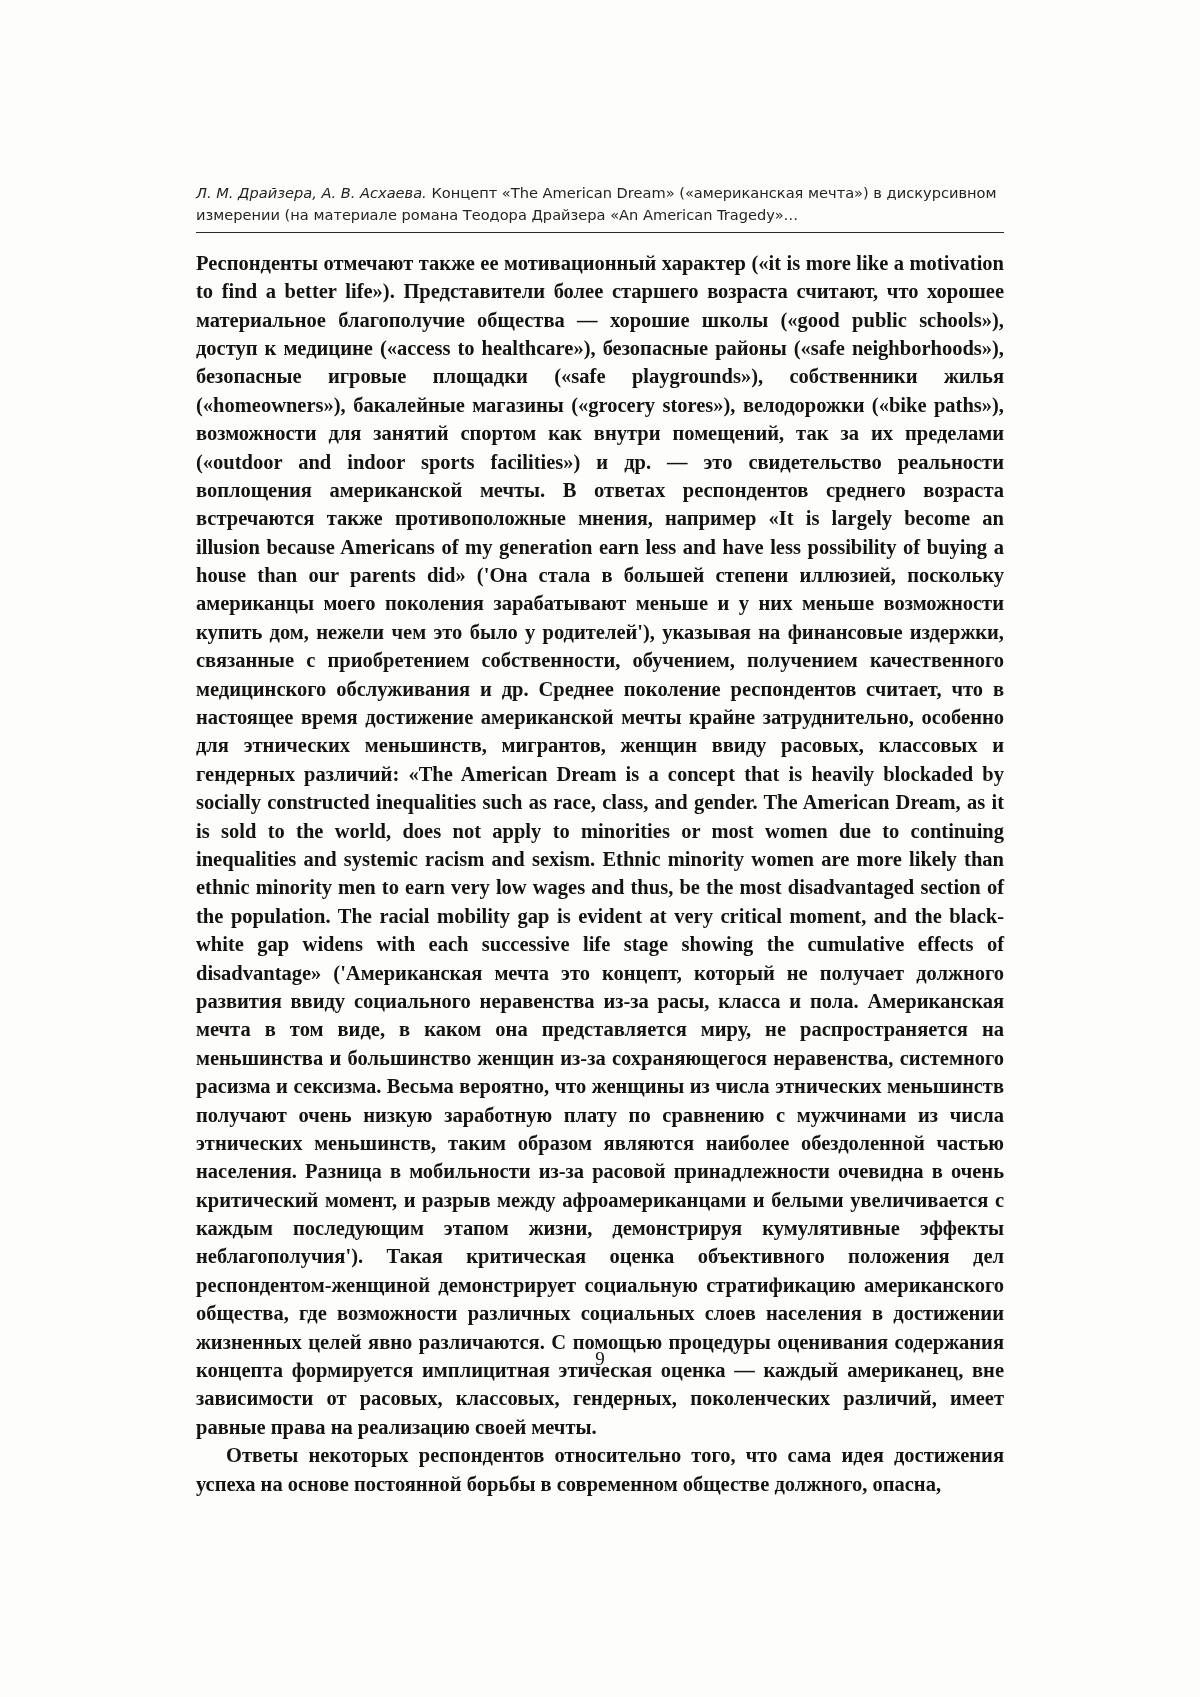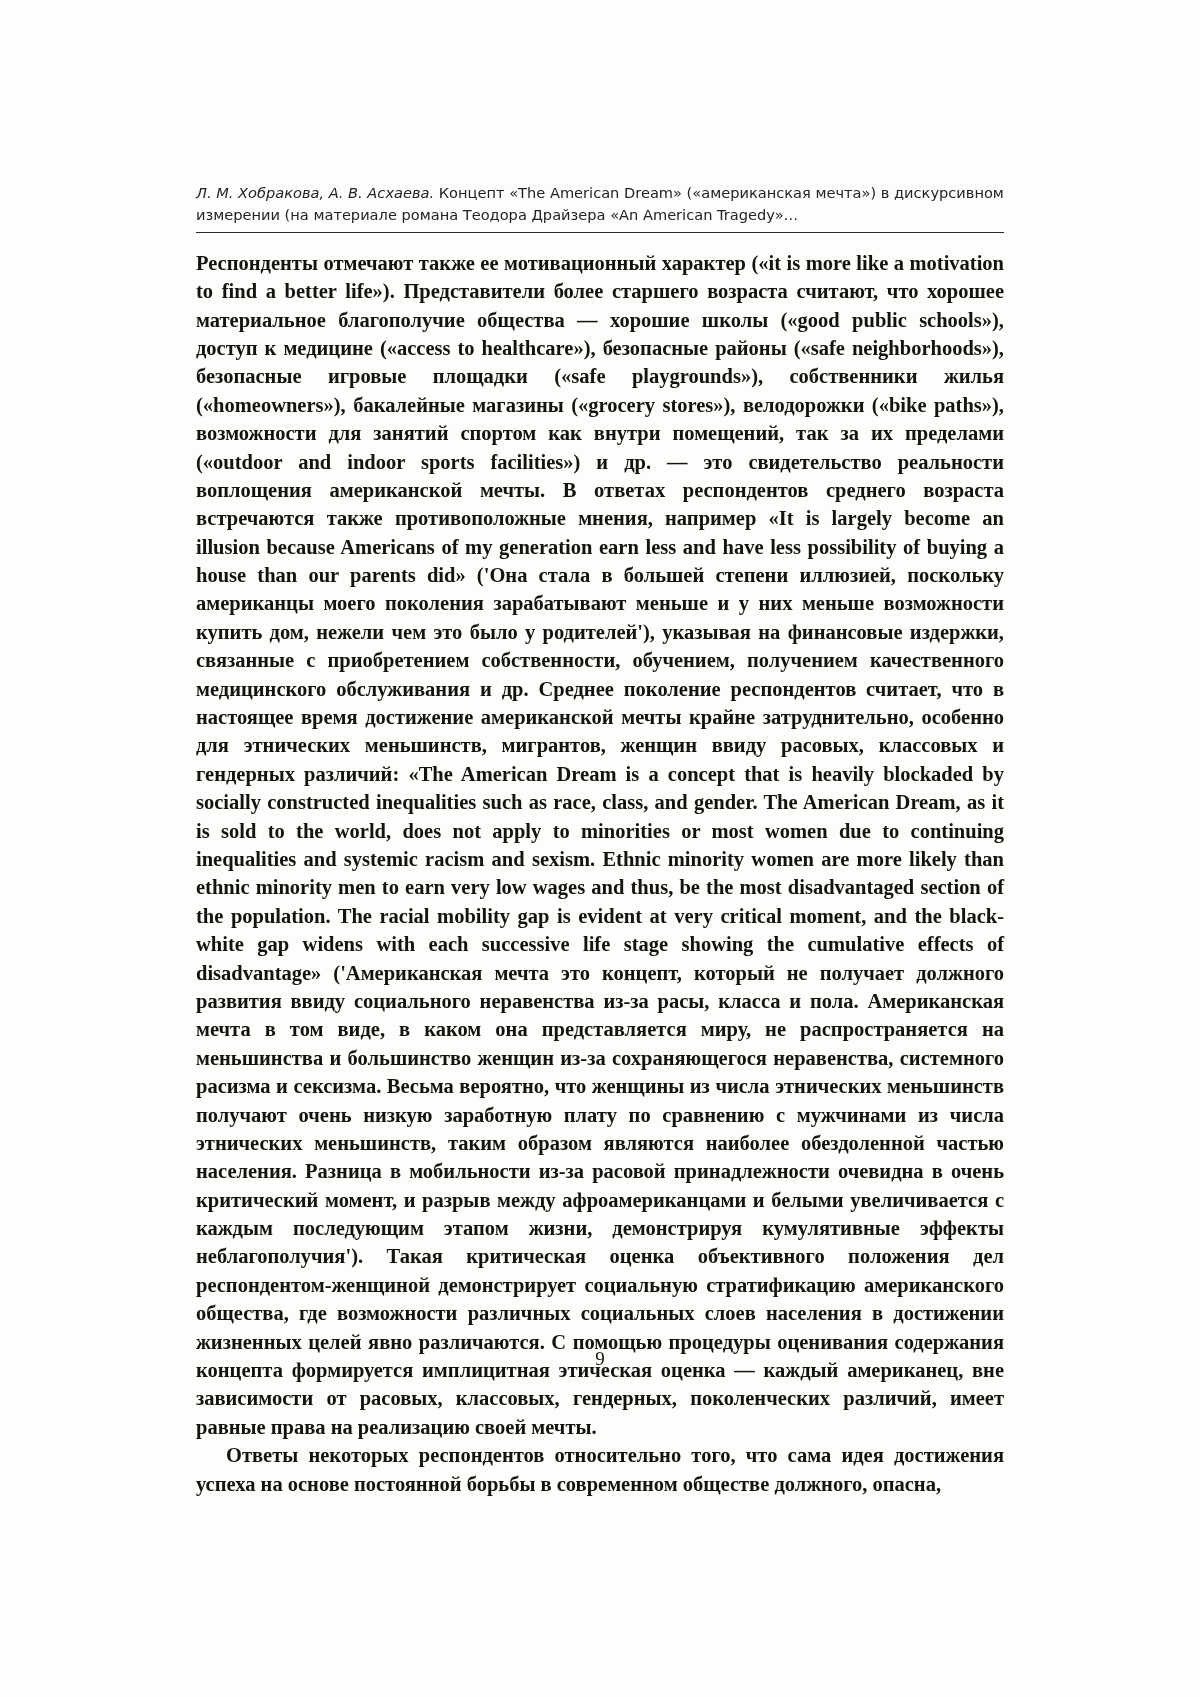--- a/index.html
+++ b/index.html
@@ -73,21 +73,21 @@
   }
 </style>
 </head>
 <body>
 
 <div class="page">
 
   <div class="content">
 
     <div class="running-head">
-      <span class="ital">Л. М. Хобракова, А. В. Асхаева.</span><span> Концепт «The American Dream» («американская мечта») в дискурсивном измерении (на материале романа Теодора Драйзера «An American Tragedy»…</span>
+      <span class="ital">Л. М. Драйзера, А. В. Асхаева.</span><span> Концепт «The American Dream» («американская мечта») в дискурсивном измерении (на материале романа Теодора Драйзера «An American Tragedy»…</span>
     </div>
 
     <hr class="rule">
 
     <p class="body-text">Респонденты отмечают также ее мотивационный характер («it is more like a motivation to find a better life»). Представители более старшего возраста считают, что хорошее материальное благополучие общества — хорошие школы («good public schools»), доступ к медицине («access to healthcare»), безопасные районы («safe neighborhoods»), безопасные игровые площадки («safe playgrounds»), собственники жилья («homeowners»), бакалейные магазины («grocery stores»), велодорожки («bike paths»), возможности для занятий спортом как внутри помещений, так за их пределами («outdoor and indoor sports facilities») и др. — это свидетельство реальности воплощения американской мечты. В ответах респондентов среднего возраста встречаются также противоположные мнения, например «It is largely become an illusion because Americans of my generation earn less and have less possibility of buying a house than our parents did» ('Она стала в большей степени иллюзией, поскольку американцы моего поколения зарабатывают меньше и у них меньше возможности купить дом, нежели чем это было у родителей'), указывая на финансовые издержки, связанные с приобретением собственности, обучением, получением качественного медицинского обслуживания и др. Среднее поколение респондентов считает, что в настоящее время достижение американской мечты крайне затруднительно, особенно для этнических меньшинств, мигрантов, женщин ввиду расовых, классовых и гендерных различий: «The American Dream is a concept that is heavily blockaded by socially constructed inequalities such as race, class, and gender. The American Dream, as it is sold to the world, does not apply to minorities or most women due to continuing inequalities and systemic racism and sexism. Ethnic minority women are more likely than ethnic minority men to earn very low wages and thus, be the most disadvantaged section of the population. The racial mobility gap is evident at very critical moment, and the black-white gap widens with each successive life stage showing the cumulative effects of disadvantage» ('Американская мечта это концепт, который не получает должного развития ввиду социального неравенства из-за расы, класса и пола. Американская мечта в том виде, в каком она представляется миру, не распространяется на меньшинства и большинство женщин из-за сохраняющегося неравенства, системного расизма и сексизма. Весьма вероятно, что женщины из числа этнических меньшинств получают очень низкую заработную плату по сравнению с мужчинами из числа этнических меньшинств, таким образом являются наиболее обездоленной частью населения. Разница в мобильности из-за расовой принадлежности очевидна в очень критический момент, и разрыв между афроамериканцами и белыми увеличивается с каждым последующим этапом жизни, демонстрируя кумулятивные эффекты неблагополучия'). Такая критическая оценка объективного положения дел респондентом-женщиной демонстрирует социальную стратификацию американского общества, где возможности различных социальных слоев населения в достижении жизненных целей явно различаются. С помощью процедуры оценивания содержания концепта формируется имплицитная этическая оценка — каждый американец, вне зависимости от расовых, классовых, гендерных, поколенческих различий, имеет равные права на реализацию своей мечты.</p>
 
     <p class="body-text indent">Ответы некоторых респондентов относительно того, что сама идея достижения успеха на основе постоянной борьбы в современном обществе должного, опасна,</p>
 
   </div>
 

